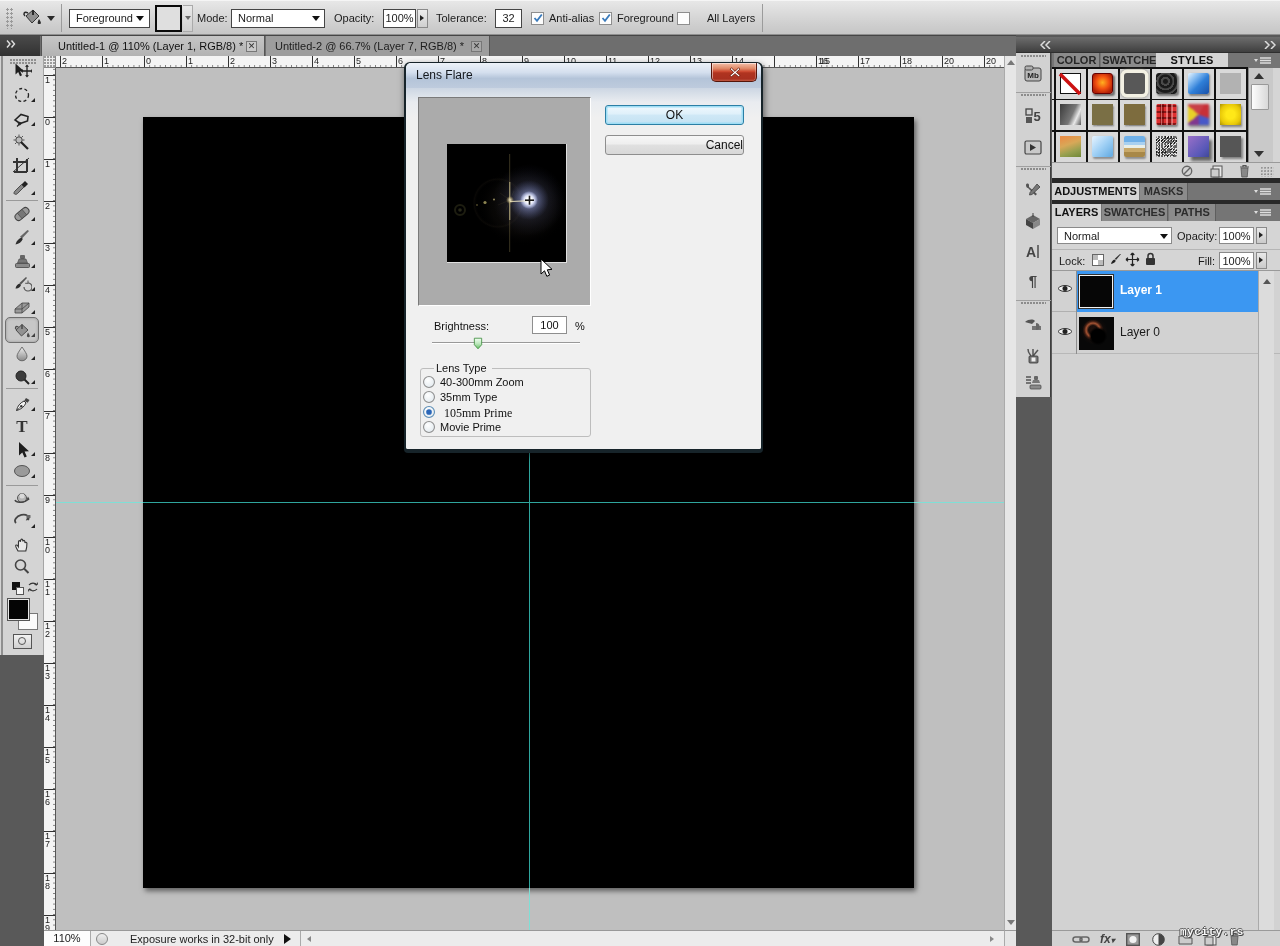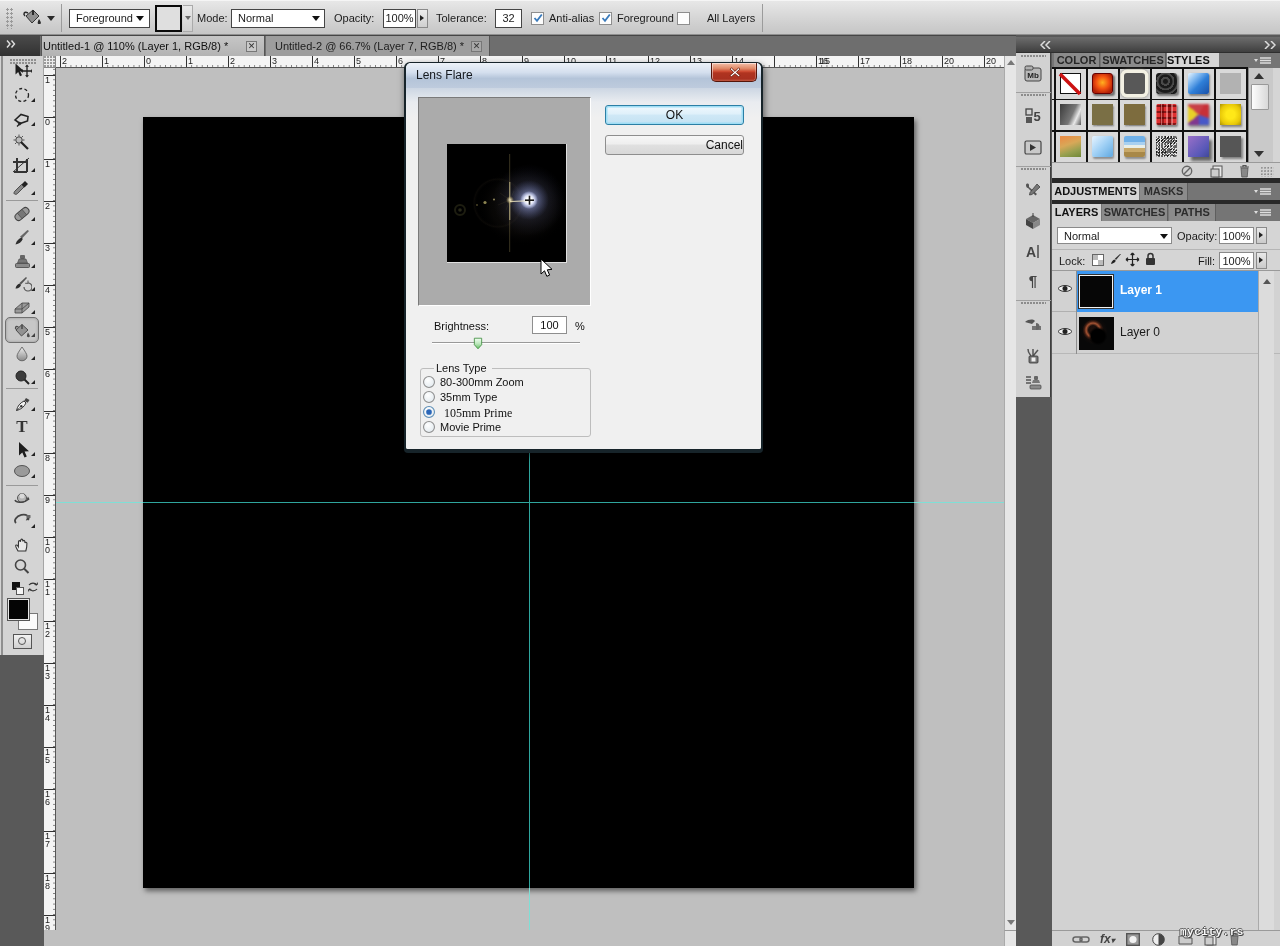--- a/index.html
+++ b/index.html
@@ -52,21 +52,21 @@
  <div class="abs t11" style="left:695px;top:11px;margin-left:12px;">All Layers</div>
  <div class="abs" style="left:762px;top:3px;width:1px;height:28px;background:#9b9b9b"></div>
 </div>
 
 <div class="abs" style="left:0;top:35px;width:1280px;height:21px;background:#6e6e6e;border-top:1px solid #464646;">
  <div class="abs" style="left:0;top:0;width:40px;height:21px;background:linear-gradient(#4a4a4a,#303030);">
    <svg class="abs" style="left:6px;top:4px" width="11" height="8" viewBox="0 0 11 8">
           <path d="M1 0.5 L4 4 L1 7.5 M5.5 0.5 L8.5 4 L5.5 7.5" stroke="#e0e0e0" stroke-width="1.4" fill="none"></path>
         </svg>
  </div>
- <div class="abs t11" style="left:41px;top:0;width:224px;height:21px;background:linear-gradient(#c6c6c6,#b2b2b2);border-left:1px solid #555;border-right:1px solid #555;line-height:21px;padding-left:1px;color:#111;">Untitled-1 @ 110% (Layer 1, RGB/8) *
+ <div class="abs t11" style="left:41px;top:0;width:224px;height:21px;background:linear-gradient(#c6c6c6,#b2b2b2);border-left:1px solid #555;border-right:1px solid #555;line-height:21px;padding-left:16px;color:#111;">Untitled-1 @ 110% (Layer 1, RGB/8) *
    <span style="position:absolute;right:7px;top:5px;width:11px;height:11px;border:1px solid #777;background:#c9c9c9;font-size:9px;line-height:9px;text-align:center;color:#333;">✕</span>
  </div>
  <div class="abs t11" style="left:266px;top:0;width:224px;height:21px;background:#9d9d9d;border-right:1px solid #555;line-height:21px;padding-left:9px;color:#1d1d1d;">Untitled-2 @ 66.7% (Layer 7, RGB/8) *
    <span style="position:absolute;right:7px;top:5px;width:11px;height:11px;border:1px solid #777;background:#a8a8a8;font-size:9px;line-height:9px;text-align:center;color:#333;">✕</span>
  </div>
 </div>
 
 <div class="abs" style="left:0;top:56px;width:44px;height:599px;background:#d4d4d4;border-right:1px solid #a5a5a5;">
  <div class="abs" style="left:1px;top:0;width:2px;height:599px;background:#8f8f8f"></div>
  <div class="abs" style="left:10px;top:3px;width:26px;height:5px;background-image:radial-gradient(circle at 1px 1px,#909090 0.8px,transparent 1px);background-size:3px 3px;"></div>
@@ -315,20 +315,29 @@
  <div class="abs" style="left:473px;top:0;width:1px;height:49px;background:#7fdfd6"></div>
  <div class="abs" style="left:473px;top:49px;width:1px;height:771px;background:#2fa59d"></div>
  <div class="abs" style="left:473px;top:820px;width:1px;height:42px;background:#7fdfd6"></div>
 </div>
 
 <div class="abs" style="left:1004px;top:56px;width:12px;height:874px;background:#e6e6e6;border-left:1px solid #aaa;">
  <div class="abs" style="left:2px;top:4px;width:0;height:0;border-left:4px solid transparent;border-right:4px solid transparent;border-bottom:5px solid #777;"></div>
  <div class="abs" style="left:2px;top:864px;width:0;height:0;border-left:4px solid transparent;border-right:4px solid transparent;border-top:5px solid #777;"></div>
 </div>
 <div class="abs" style="left:1004px;top:930px;width:12px;height:16px;background:#e6e6e6;border-top:1px solid #999;border-left:1px solid #aaa;"></div>
+<div class="abs" style="left:44px;top:930px;width:960px;height:16px;background:#ececec;border-top:1px solid #999;font-size:11px;color:#222">
+ <div class="abs" style="left:0;top:0;width:47px;height:16px;background:#fdfdfd;border-right:1px solid #aaa;text-align:center;line-height:15px;">110%</div>
+ <div class="abs" style="left:52px;top:2px;width:12px;height:12px;border:1px solid #888;border-radius:7px;background:linear-gradient(#eee,#ccc)"></div>
+ <div class="abs" style="left:86px;top:1px;line-height:15px;">Exposure works in 32-bit only</div>
+ <div class="abs" style="left:240px;top:3px;width:0;height:0;border-top:5px solid transparent;border-bottom:5px solid transparent;border-left:7px solid #111;"></div>
+ <div class="abs" style="left:256px;top:0;width:1px;height:16px;background:#aaa"></div>
+ <div class="abs" style="left:263px;top:5px;width:0;height:0;border-top:3.5px solid transparent;border-bottom:3.5px solid transparent;border-right:4px solid #888;"></div>
+ <div class="abs" style="left:946px;top:5px;width:0;height:0;border-top:3.5px solid transparent;border-bottom:3.5px solid transparent;border-left:4px solid #888;"></div>
+</div>
 
 <div class="abs" style="left:1016px;top:35px;width:264px;height:911px;background:#595959"></div>
 <div class="abs" style="left:1016px;top:37px;width:264px;height:16px;background:linear-gradient(#6d6d6d,#3f3f3f);border-bottom:1px solid #2e2e2e;">
  <svg class="abs" style="left:24px;top:4px" width="12" height="8" viewBox="0 0 12 8">
         <path d="M5 0 L1 4 L5 8 M10 0 L6 4 L10 8" stroke="#ddd" stroke-width="1.5" fill="none"></path>
       </svg>
  <svg class="abs" style="left:248px;top:4px" width="12" height="8" viewBox="0 0 12 8">
         <path d="M1 0 L5 4 L1 8 M7 0 L11 4 L7 8" stroke="#ddd" stroke-width="1.5" fill="none"></path>
       </svg>
 </div>
@@ -386,21 +395,21 @@
 <svg class="abs" style="left:1023px;top:374px" width="20" height="18" viewBox="0 0 20 18">
       <path d="M3 3 h5 M3 6 h5 M3 9 h5" stroke="#555" stroke-width="1.6"></path>
       <rect x="11" y="2" width="4" height="4" rx="1" fill="#666"></rect>
       <path d="M10 6 h6 l1 3 h-8z" fill="#777"></path>
       <rect x="7" y="11" width="11" height="4" rx="1" fill="#8a8a8a" stroke="#444" stroke-width="0.7"></rect>
     </svg>
 <div class="abs" style="left:1052px;top:53px;width:228px;height:893px;background:#d5d5d5">
 <div class="abs" style="left:0;top:0;width:228px;height:15px;background:#757575;font-weight:bold;font-size:11px;color:#262626;">
  <div class="abs" style="left:2px;top:0;width:46px;height:15px;background:#8b8b8b;border-right:1px solid #5e5e5e;text-align:center;line-height:15px;">COLOR</div>
  <div class="abs" style="left:49px;top:0;width:65px;height:15px;background:#8b8b8b;border-right:1px solid #5e5e5e;text-align:center;line-height:15px;">SWATCHES</div>
- <div class="abs" style="left:115px;top:0;width:52px;height:15px;background:#d5d5d5;line-height:15px;color:#111;">STYLES</div>
+ <div class="abs" style="left:104px;top:0;width:72px;height:15px;background:#d5d5d5;text-align:center;line-height:15px;color:#111;">STYLES</div>
  <svg class="abs" style="left:202px;top:4px" width="18" height="8" viewBox="0 0 18 8">
           <path d="M0 2 l4 0 l-2 3z" fill="#ddd"></path>
           <path d="M6 1 h11 M6 3.5 h11 M6 6 h11" stroke="#ddd" stroke-width="1.4"></path>
         </svg>
 </div>
 <div class="abs" style="left:0;top:15px;width:196px;height:94px;background:#d9d9d9"></div>
 <div class="abs" style="left:0;top:14.0px;width:194px;height:1.5px;background:#111"></div>
 <div class="abs" style="left:0;top:45.7px;width:194px;height:1.5px;background:#111"></div>
 <div class="abs" style="left:0;top:77.4px;width:194px;height:1.5px;background:#111"></div>
 <div class="abs" style="left:0;top:109.1px;width:194px;height:1.5px;background:#111"></div>
@@ -641,21 +650,21 @@
             </linearGradient>
           </defs>
         </svg>
 
   <div class="abs" style="left:14px;top:305px;width:171px;height:69px;border:1px solid #bdbdbd;border-radius:3px;"></div>
   <div class="abs" style="left:28px;top:299px;width:58px;background:#f0f0f0;font-size:11px;color:#111;padding:0 2px;">Lens Type</div>
 
 <svg class="abs" style="left:17px;top:313px" width="12" height="12" viewBox="0 0 11 11">
           <circle cx="5.5" cy="5.5" r="5" fill="url(#gradio)" stroke="#8e8e8e" stroke-width="1"></circle>
         </svg>
-<div class="abs" style="left:34px;top:313px;font-size:11px;color:#111;">80-300mm Zoom</div>
+<div class="abs" style="left:34px;top:313px;font-size:11px;color:#111;">40-300mm Zoom</div>
 <svg class="abs" style="left:17px;top:328px" width="12" height="12" viewBox="0 0 11 11">
           <circle cx="5.5" cy="5.5" r="5" fill="url(#gradio)" stroke="#8e8e8e" stroke-width="1"></circle>
         </svg>
 <div class="abs" style="left:34px;top:328px;font-size:11px;color:#111;">35mm Type</div>
 <svg class="abs" style="left:17px;top:343px" width="12" height="12" viewBox="0 0 11 11">
           <circle cx="5.5" cy="5.5" r="5" fill="url(#gradio)" stroke="#5a8cb5" stroke-width="1"></circle>
           <circle cx="5.5" cy="5.5" r="2.6" fill="#2a66b8"></circle>
         </svg>
 <div class="abs" style="left:38px;top:343px;font-size:12px;color:#111;font-family:Liberation Serif, serif;">105mm Prime</div>
 <svg class="abs" style="left:17px;top:358px" width="12" height="12" viewBox="0 0 11 11">

